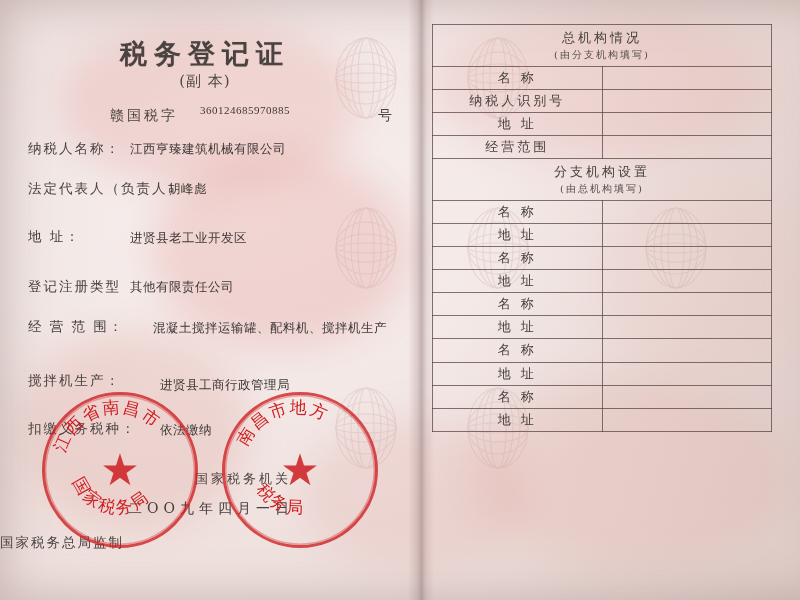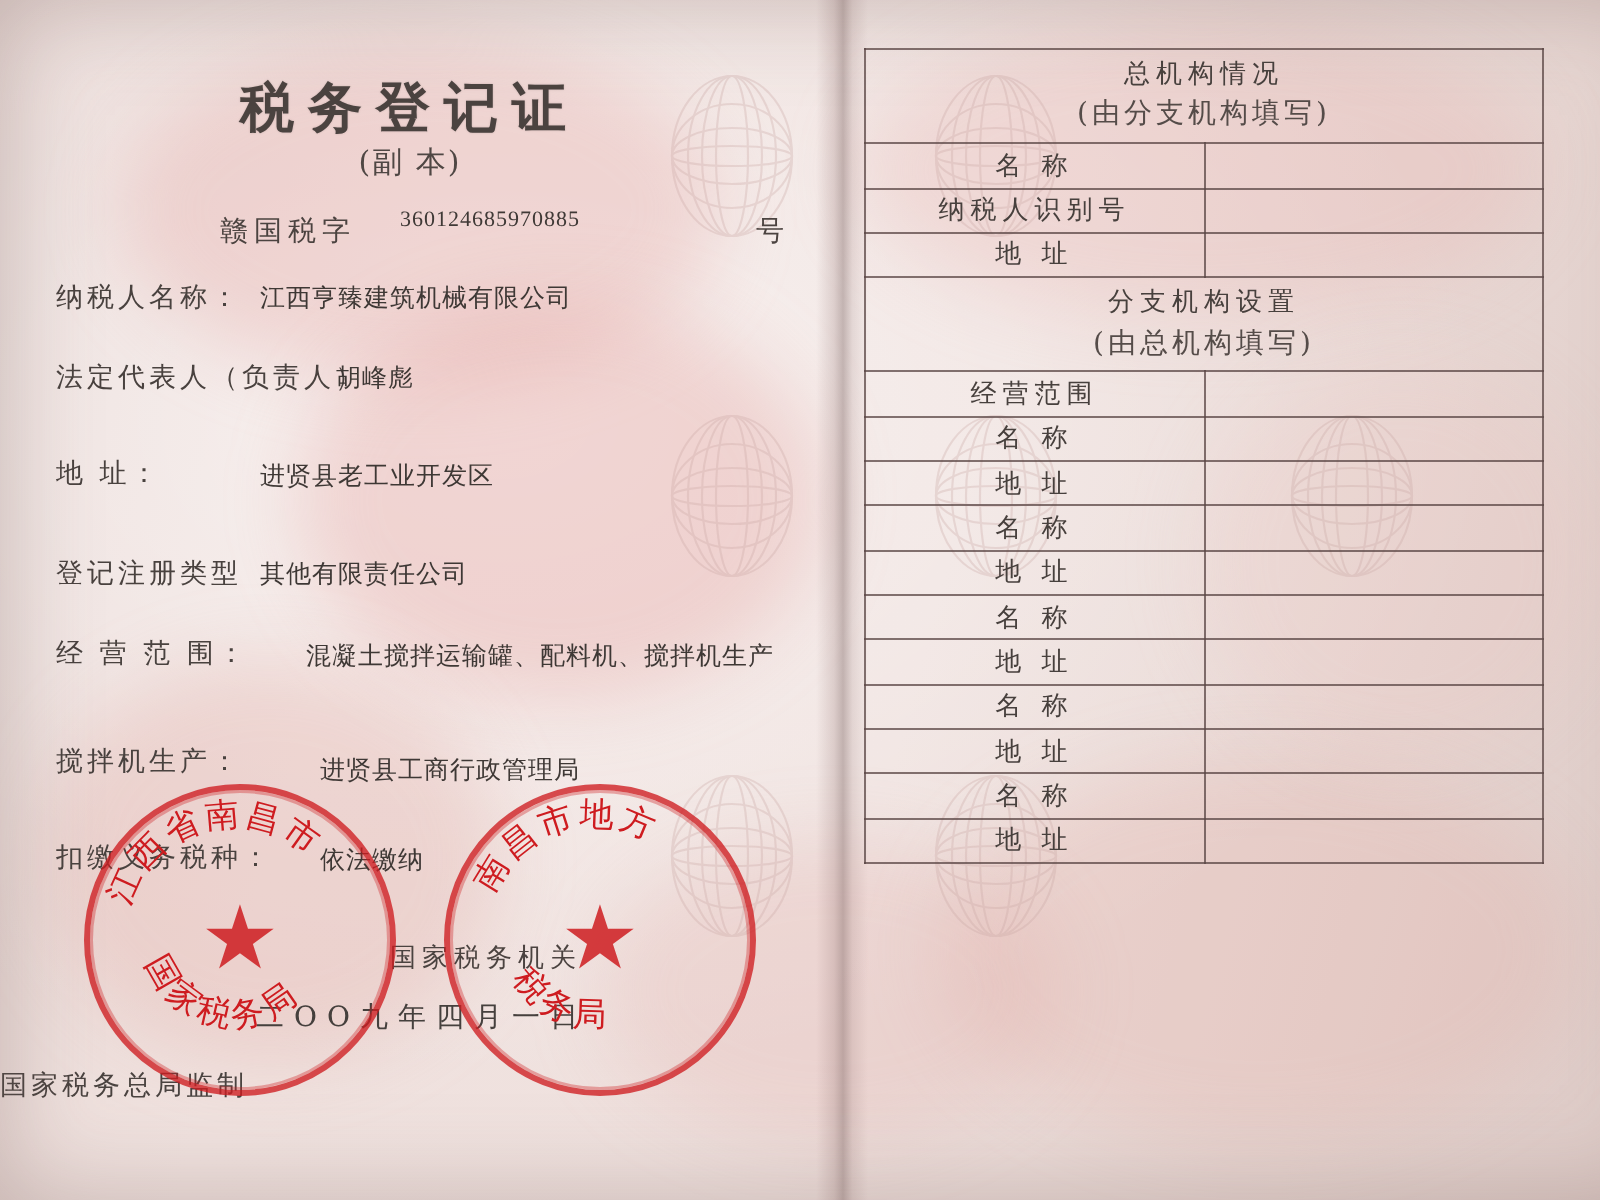--- a/index.html
+++ b/index.html
@@ -209,21 +209,21 @@
   td.label { width: 104px; margin-left: 10px; }
   td.blank { width: 236px; }
   td.header {
     letter-spacing: 4px;
     font-size: 14px;
     line-height: 1.45;
     padding: 6px 0;
   }
   .header .sub {
     display: block;
-    font-size: 14px;
+    font-size: 10px;
     letter-spacing: 2px;
     color: #554c49;
   }
 </style>
 </head>
 <body>
 
 <div id="page">
 
   <div class="blotch b1"></div>
@@ -397,32 +397,32 @@
         </tr>
         <tr>
           <td class="label">纳税人识别号</td>
           <td class="blank"></td>
         </tr>
         <tr>
           <td class="label">地    址</td>
           <td class="blank"></td>
         </tr>
         <tr>
+          <td class="label">经营范围</td>
+          <td class="blank"></td>
+        </tr>
+
+        <tr>
           <td class="header" colspan="2">
             <span>分支机构设置</span>
             <span class="sub">(由总机构填写)</span>
           </td>
         </tr>
 
         <tr>
-          <td class="label">经营范围</td>
-          <td class="blank"></td>
-        </tr>
-
-        <tr>
           <td class="label">名    称</td>
           <td class="blank"></td>
         </tr>
         <tr>
           <td class="label">地    址</td>
           <td class="blank"></td>
         </tr>
         <tr>
           <td class="label">名    称</td>
           <td class="blank"></td>

